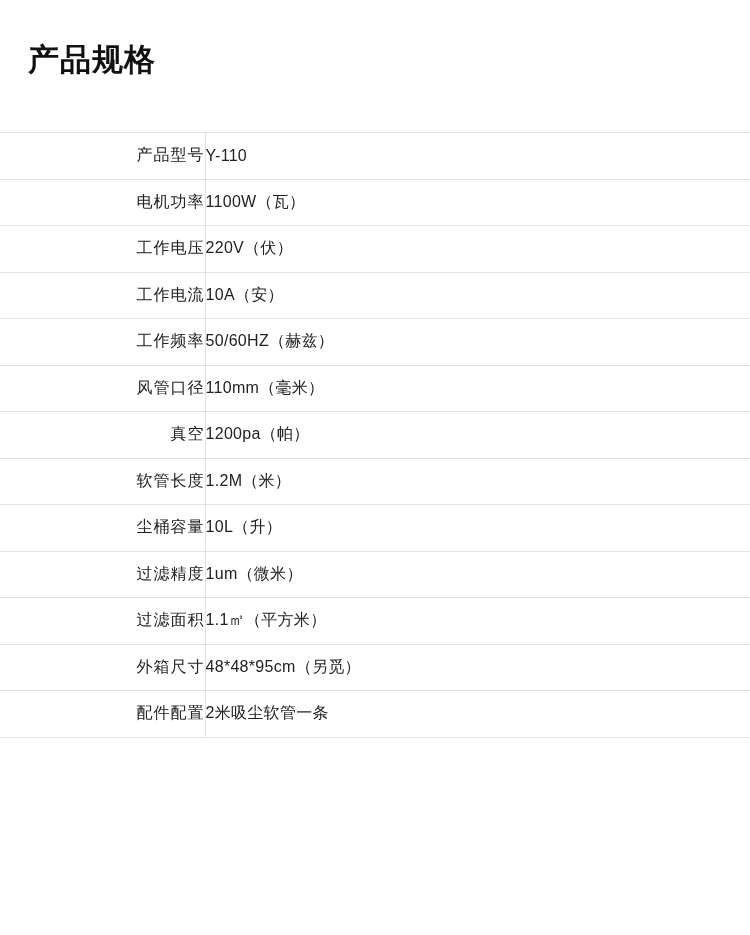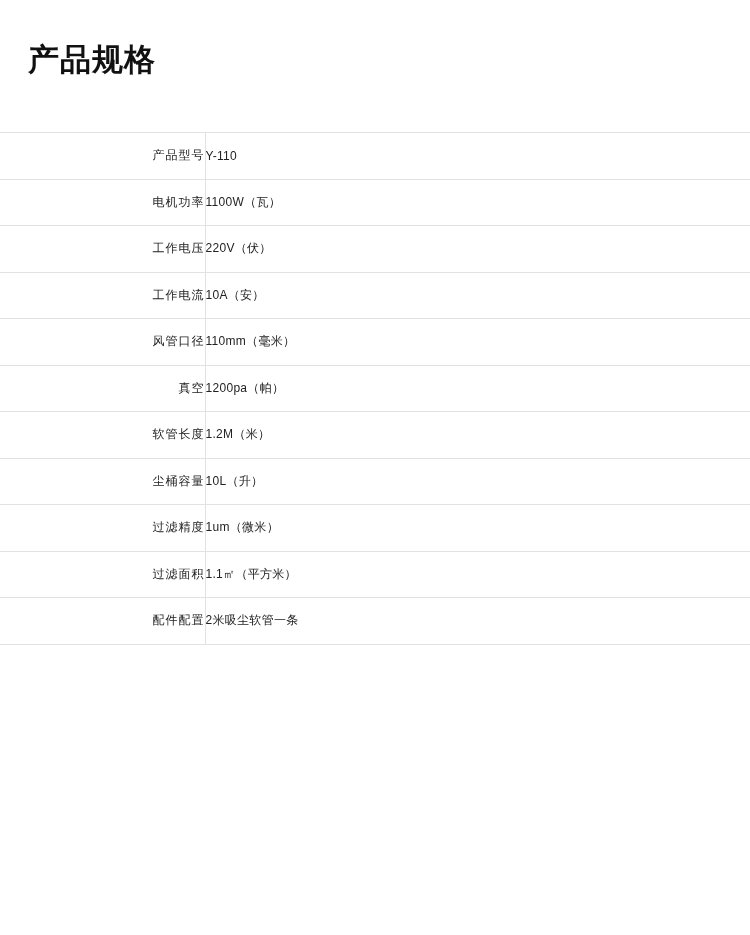--- a/index.html
+++ b/index.html
@@ -33,21 +33,21 @@
     margin-top: 50px;
     width: 100%;
     border-collapse: collapse;
     table-layout: fixed;
   }
   .spec-table tr {
     height: 46.5px;
   }
   .spec-table td {
     border-bottom: 1px solid #e2e2e2;
-    font-size: 12px;
+    font-size: 16px;
     color: #222222;
     vertical-align: middle;
     padding: 0;
   }
   .spec-table tr:first-child td {
     border-top: 1px solid #e2e2e2;
   }
   .cell-label {
     width: 205px;
     text-align: right;
@@ -79,20 +79,24 @@
         </tr>
         <tr>
           <td class="cell-label">工作电压</td>
           <td class="cell-value">220V（伏）</td>
         </tr>
         <tr>
           <td class="cell-label">工作电流</td>
           <td class="cell-value">10A（安）</td>
         </tr>
         <tr>
+          <td class="cell-label">工作频率</td>
+          <td class="cell-value">50/60HZ（赫兹）</td>
+        </tr>
+        <tr>
           <td class="cell-label">风管口径</td>
           <td class="cell-value">110mm（毫米）</td>
         </tr>
         <tr>
           <td class="cell-label">真空</td>
           <td class="cell-value">1200pa（帕）</td>
         </tr>
         <tr>
           <td class="cell-label">软管长度</td>
           <td class="cell-value">1.2M（米）</td>
@@ -103,18 +107,22 @@
         </tr>
         <tr>
           <td class="cell-label">过滤精度</td>
           <td class="cell-value">1um（微米）</td>
         </tr>
         <tr>
           <td class="cell-label">过滤面积</td>
           <td class="cell-value">1.1㎡（平方米）</td>
         </tr>
         <tr>
+          <td class="cell-label">外箱尺寸</td>
+          <td class="cell-value">48*48*95cm（另觅）</td>
+        </tr>
+        <tr>
           <td class="cell-label">配件配置</td>
           <td class="cell-value">2米吸尘软管一条</td>
         </tr>
       </tbody>
   </table>
 </div>
 
 </body></html>

